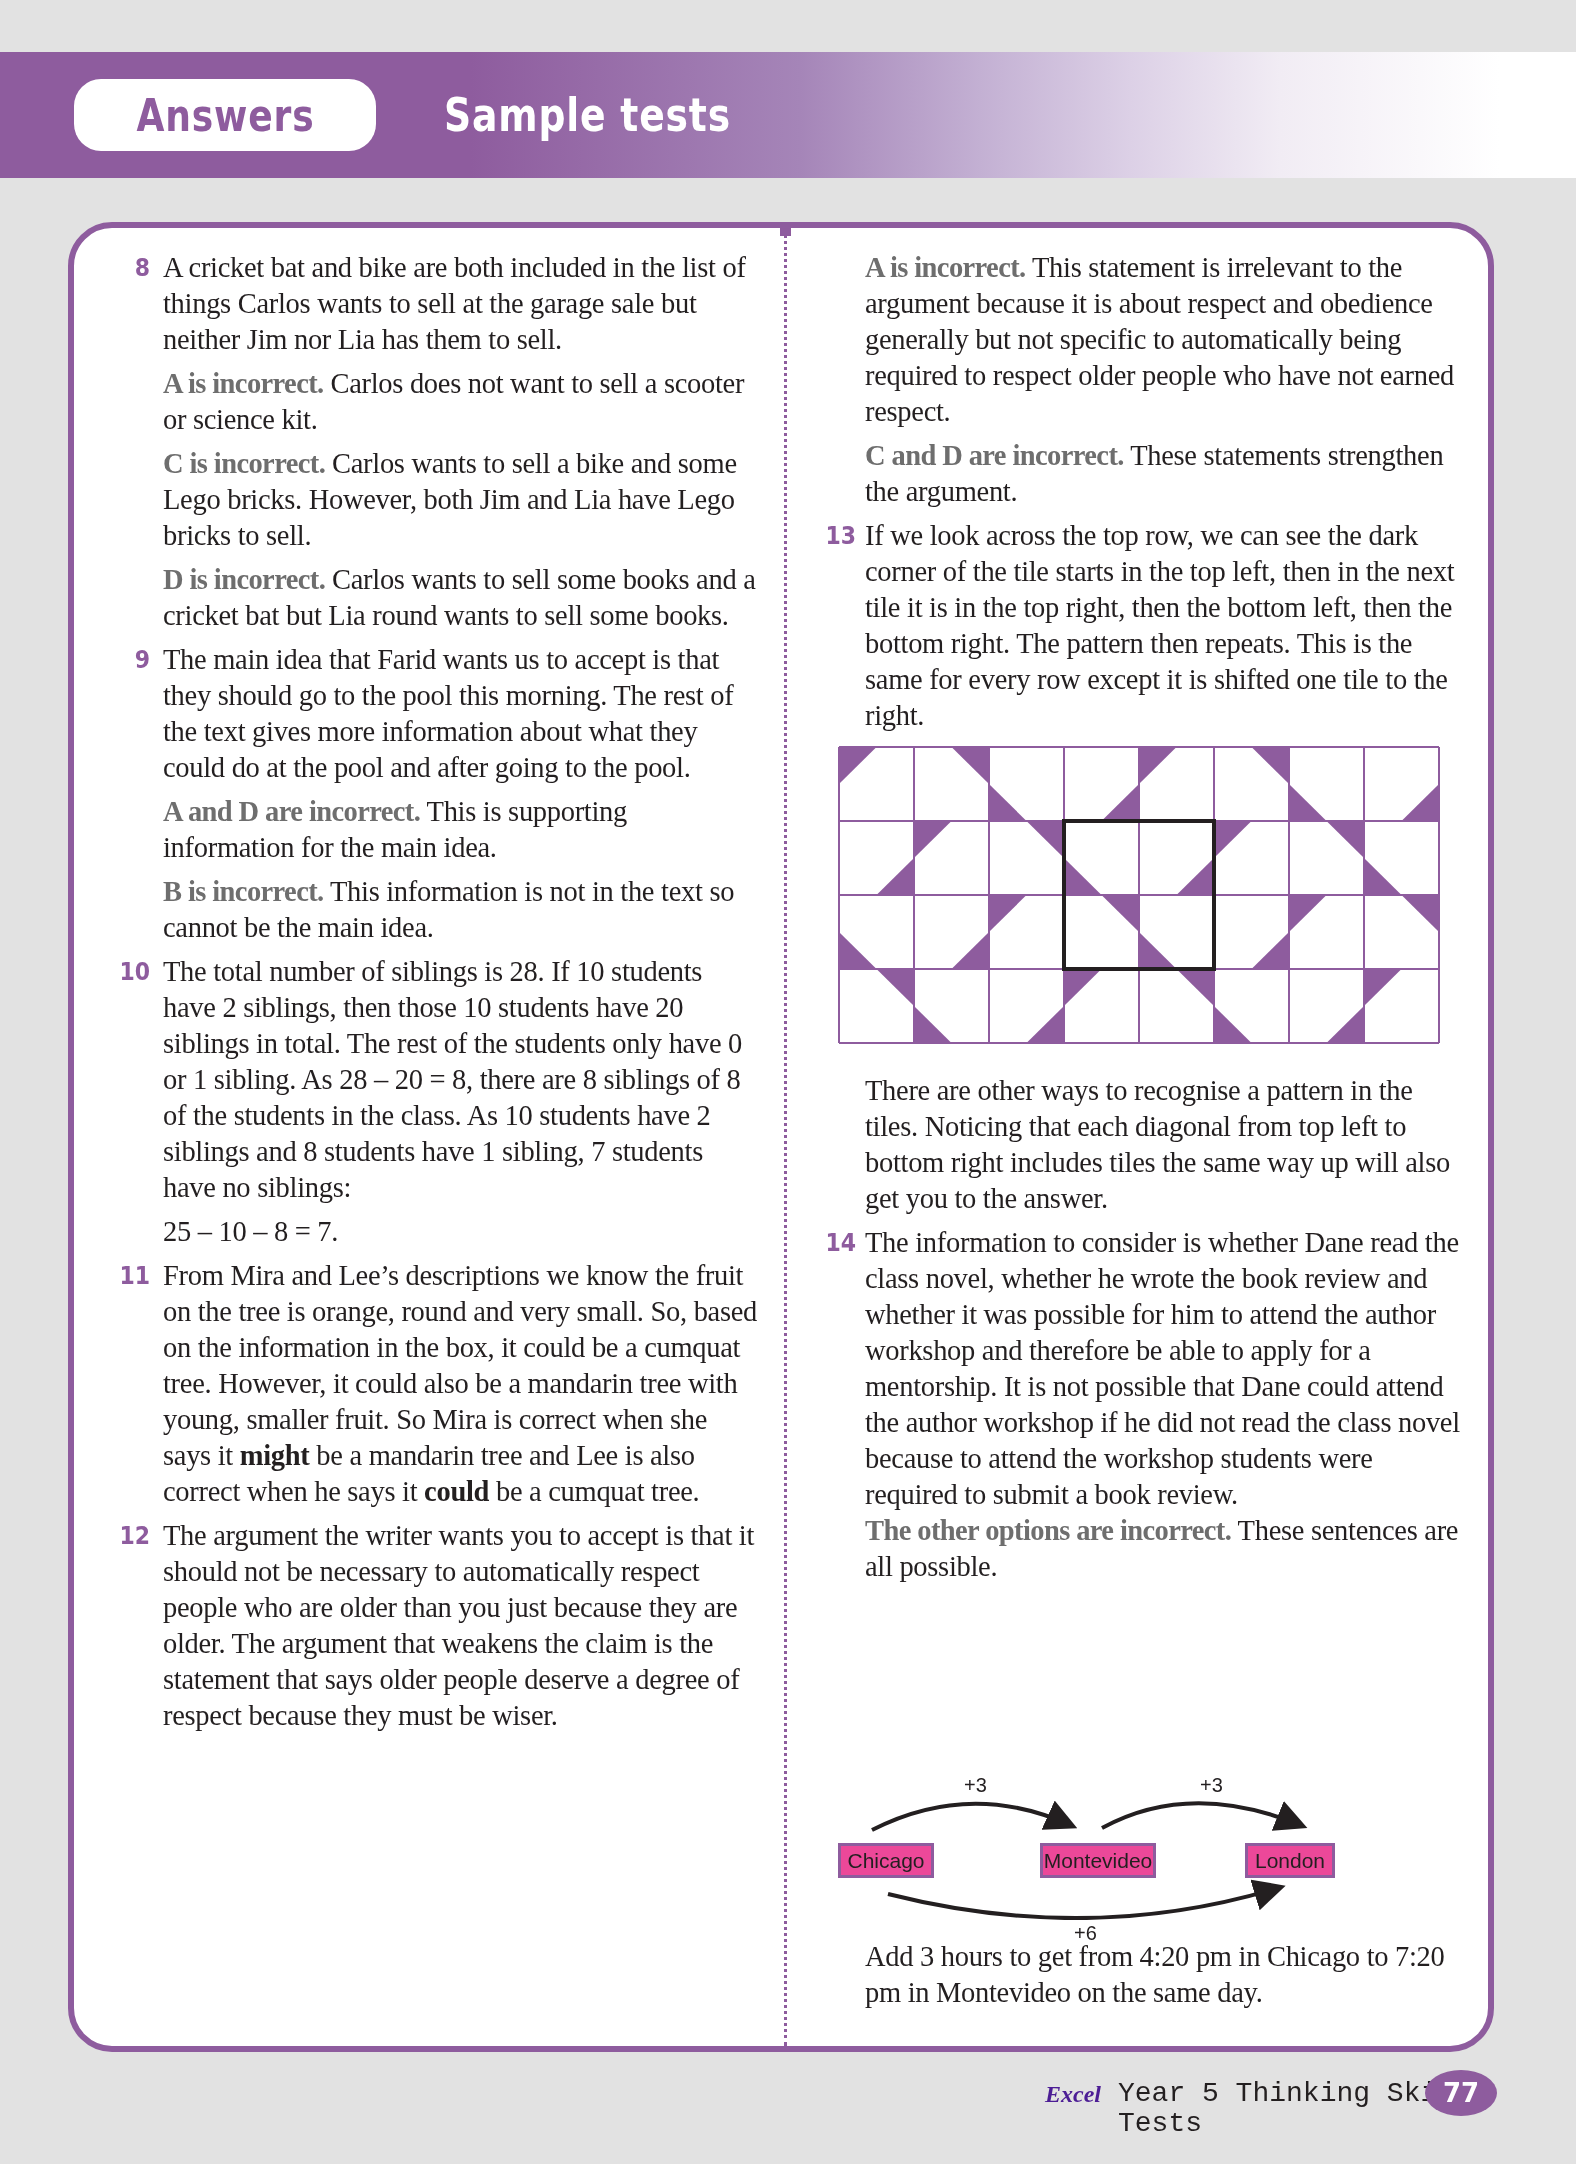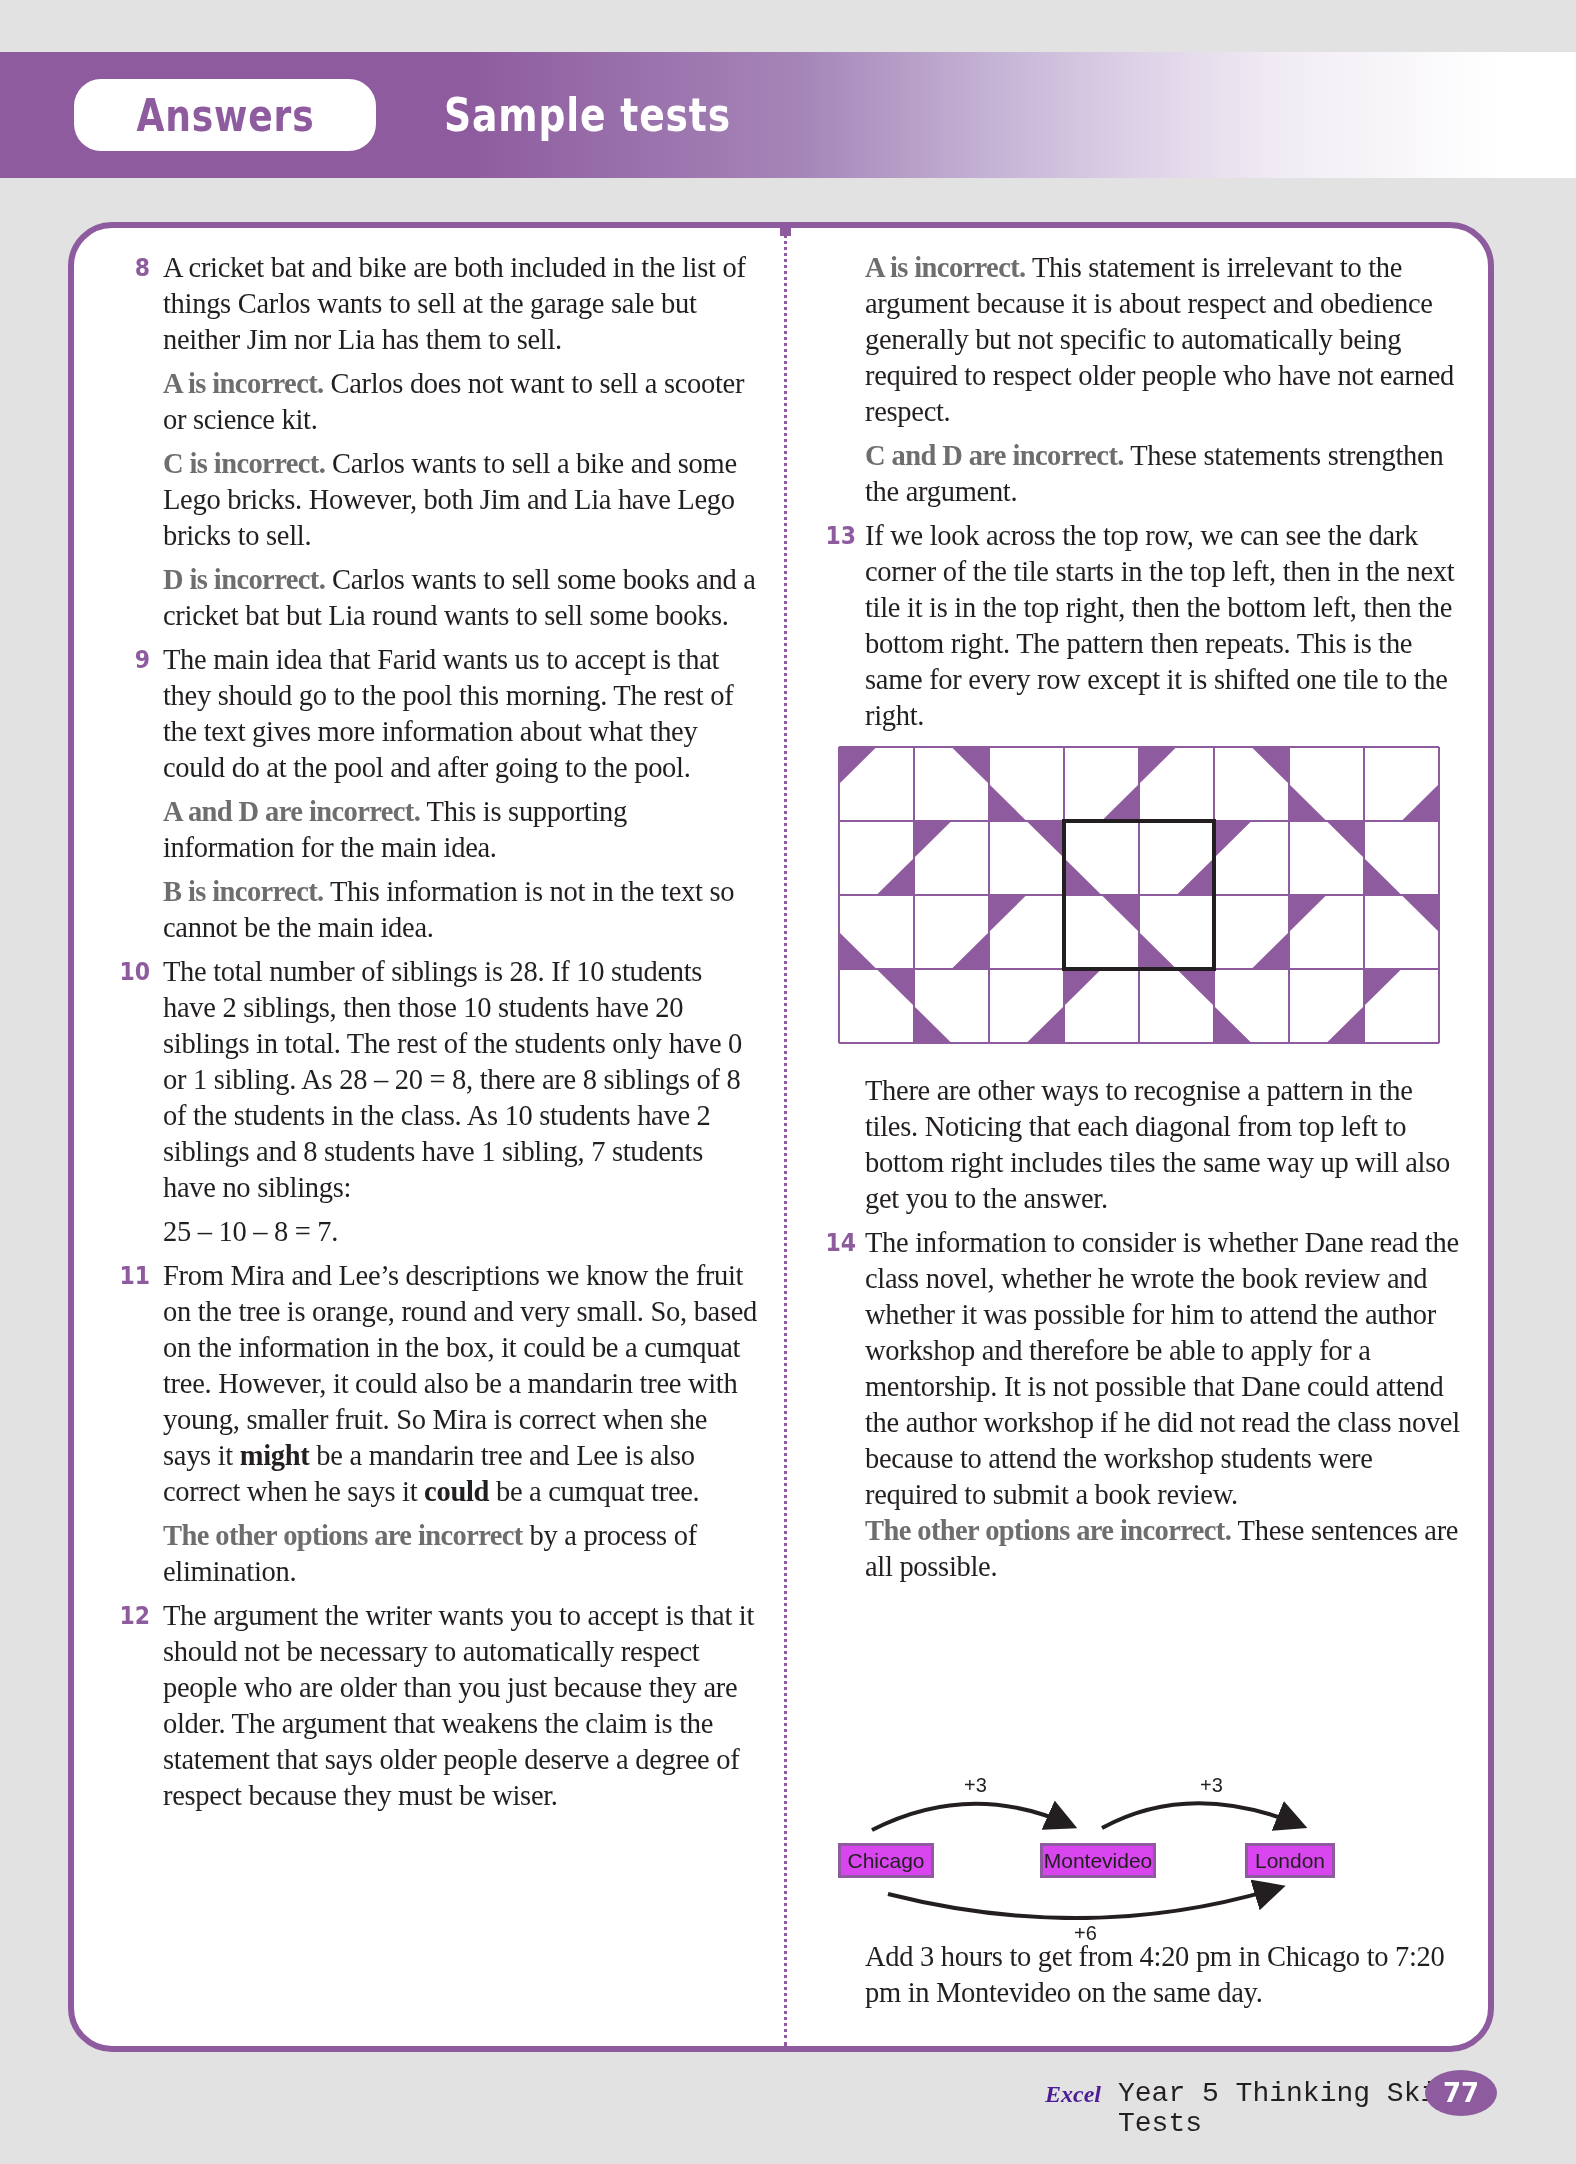--- a/index.html
+++ b/index.html
@@ -66,21 +66,21 @@
   .p.tight { margin-bottom: 0; }
   .lead { color: #6e6e6e; font-weight: bold; letter-spacing: -0.6px; }
   .b { font-weight: bold; }
   .tiles {
     position: absolute; left: 838px; top: 746px; width: 602px; height: 298px;
   }
   .tz-diagram {
     position: absolute; left: 830px; top: 1770px; width: 620px; height: 150px;
   }
   .tz-box {
-    position: absolute; height: 35px; border: 3px solid #8e5c9e; background: #d946ef;
+    position: absolute; height: 35px; border: 3px solid #8e5c9e; background: #ec4899;
     font-family: "Liberation Sans", sans-serif; font-size: 21px; color: #231f20;
     display: flex; align-items: center; justify-content: center;
   }
   .tz-label {
     position: absolute; font-family: "Liberation Sans", sans-serif; font-size: 20px; color: #231f20;
   }
   .after-diagram { position: absolute; left: 865px; top: 1939px; width: 600px; }
   .footer-brand {
     position: absolute; left: 1045px; top: 2079px;
     font-family: "Liberation Serif", serif; font-style: italic; font-weight: bold;
@@ -129,21 +129,20 @@
 
   <div class="item">
     <div class="num">10</div>
     <p class="p">The total number of siblings is 28. If 10 students have 2 siblings, then those 10 students have 20 siblings in total. The rest of the students only have 0 or 1 sibling. As 28 – 20 = 8, there are 8 siblings of 8 of the students in the class. As 10 students have 2 siblings and 8 students have 1 sibling, 7 students have no siblings:</p>
     <p class="p">25 – 10 – 8 = 7.</p>
   </div>
 
   <div class="item">
     <div class="num">11</div>
     <p class="p"><span>From Mira and Lee’s descriptions we know the fruit on the tree is orange, round and very small. So, based on the information in the box, it could be a cumquat tree. However, it could also be a mandarin tree with young, smaller fruit. So Mira is correct when she says it </span><span class="b">might</span><span> be a mandarin tree and Lee is also correct when he says it </span><span class="b">could</span><span> be a cumquat tree.</span></p>
-    <p class="p"><span class="lead">The other options are incorrect</span><span> by a process of elimination.</span></p>
   </div>
 
   <div class="item">
     <div class="num">12</div>
     <p class="p">The argument the writer wants you to accept is that it should not be necessary to automatically respect people who are older than you just because they are older. The argument that weakens the claim is the statement that says older people deserve a degree of respect because they must be wiser.</p>
   </div>
 </div>
 
 <div class="col col-right">
   <div class="item">

